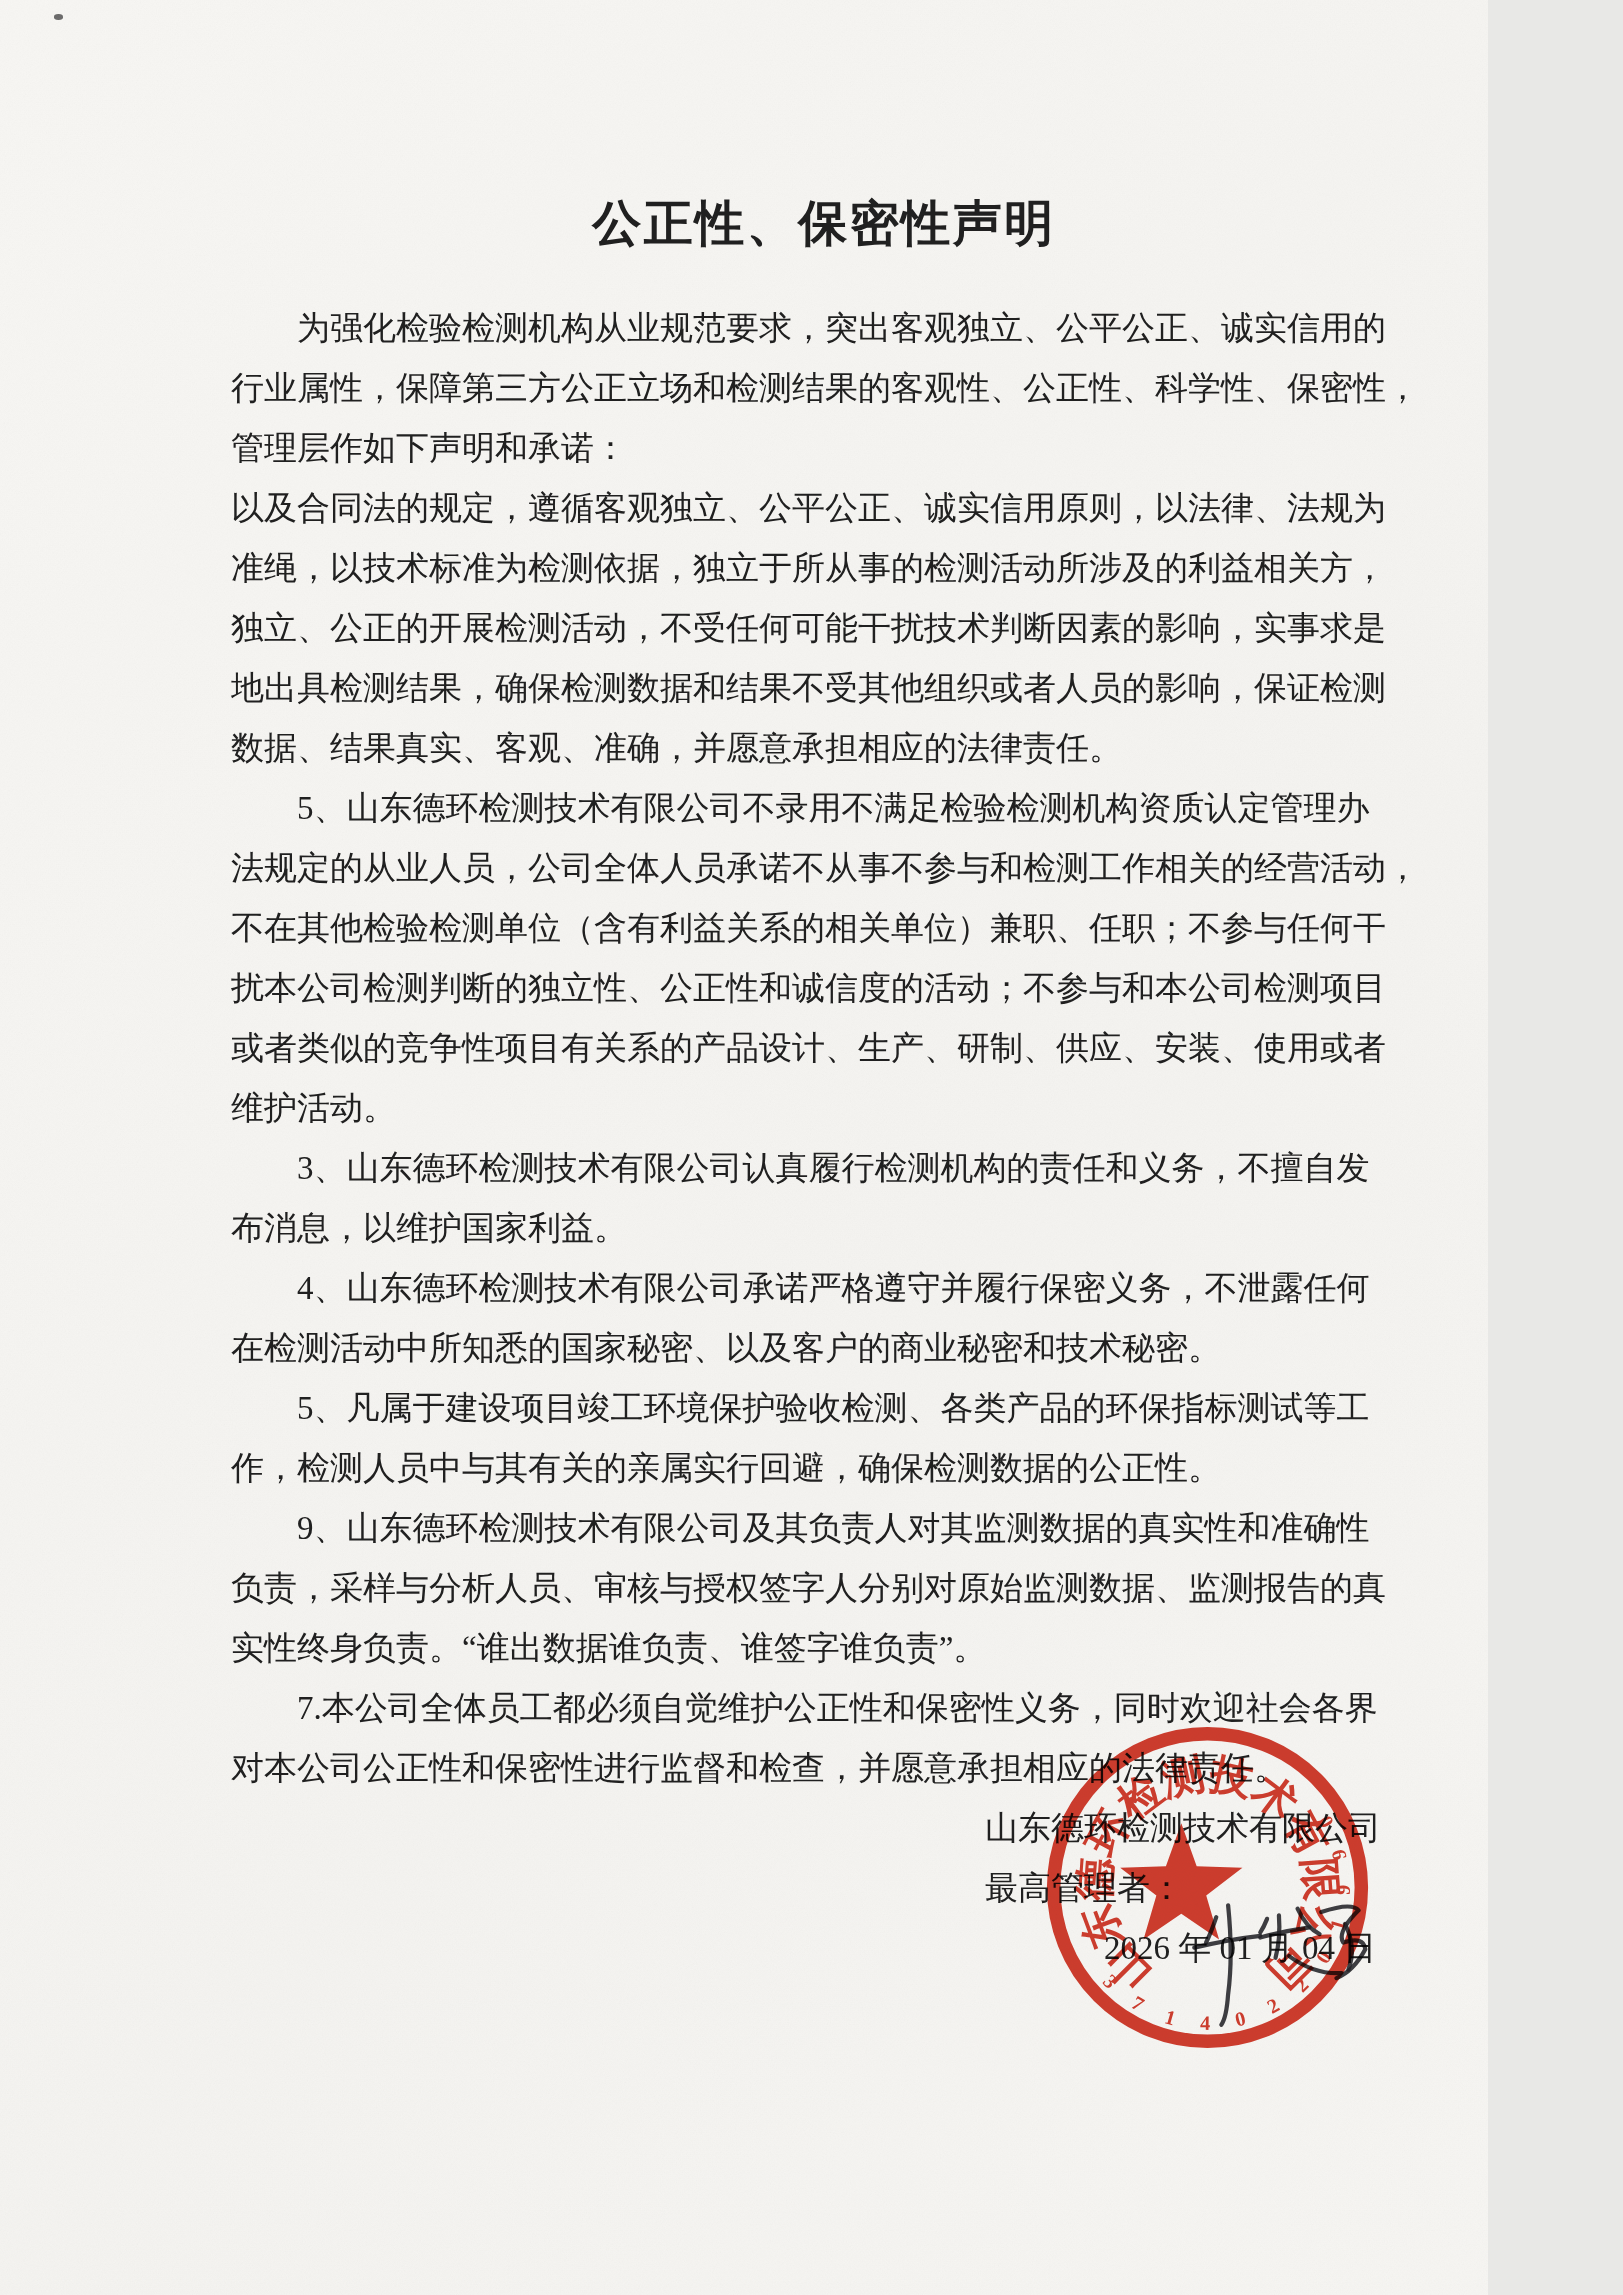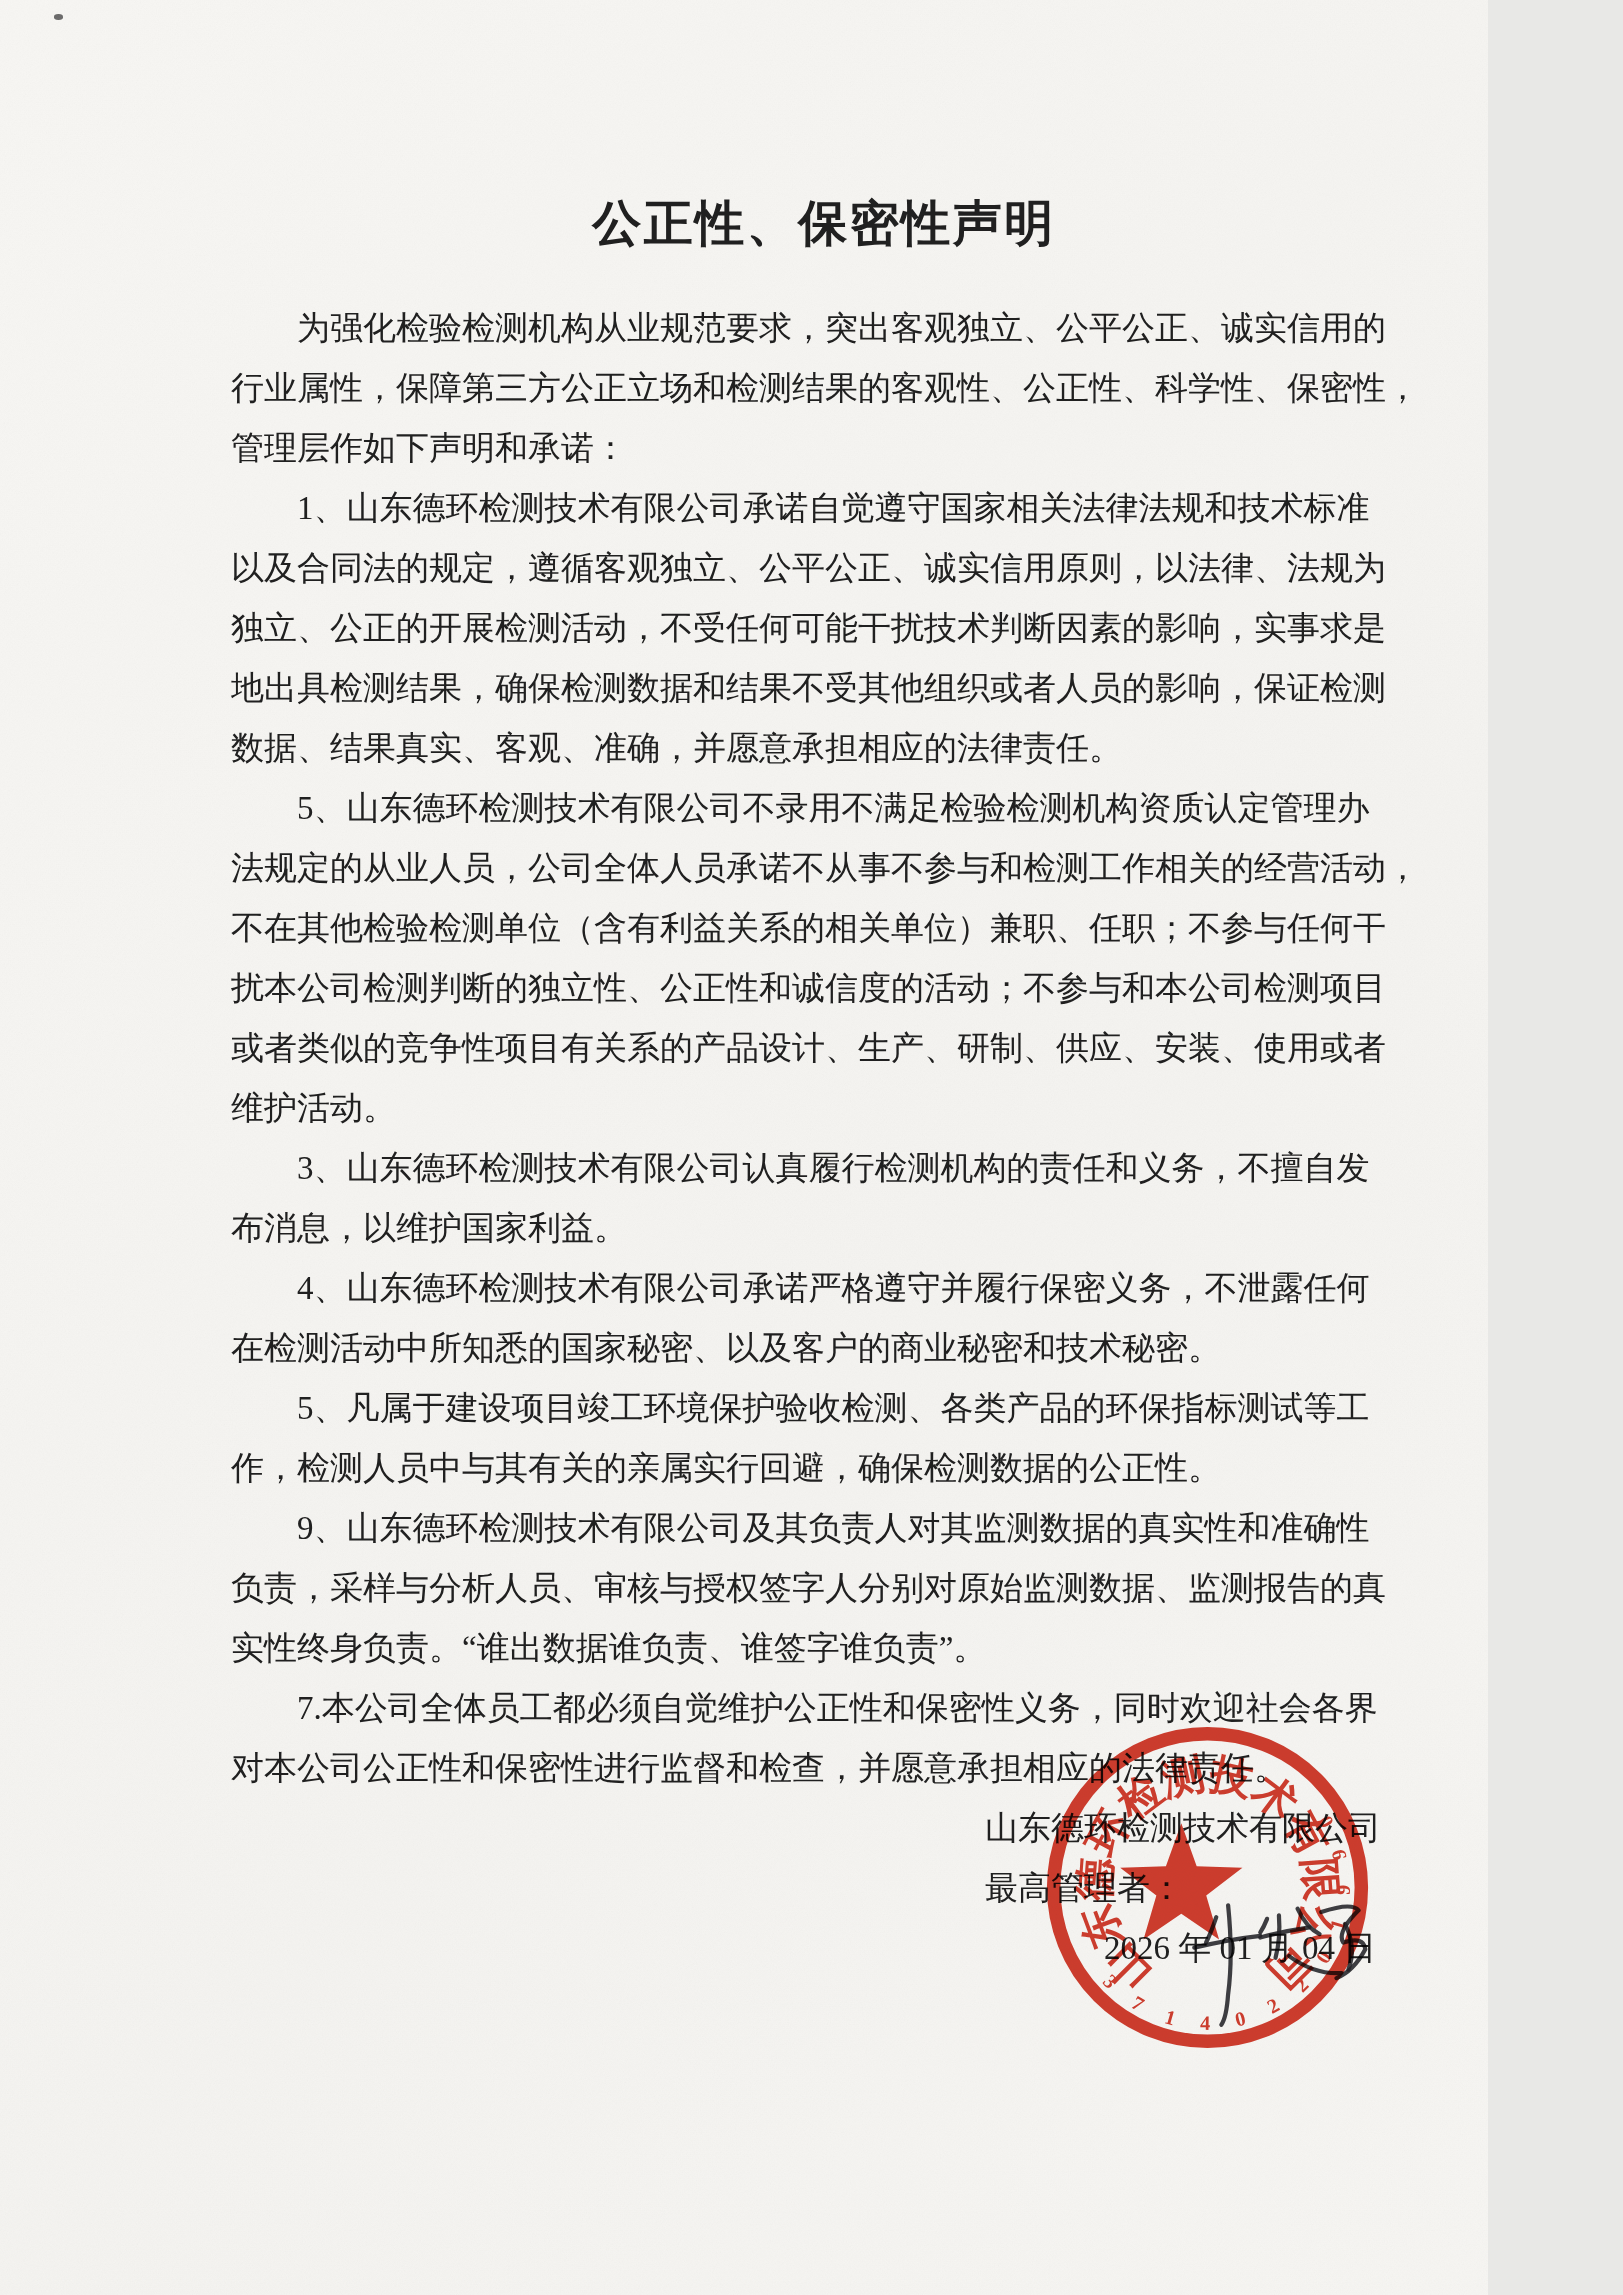--- a/index.html
+++ b/index.html
@@ -26,22 +26,22 @@
 <div class="page">
 
   <div class="speck"></div>
 
   <div class="title">公正性、保密性声明</div>
 
   <div class="body">
     <div class="line indent">为强化检验检测机构从业规范要求，突出客观独立、公平公正、诚实信用的</div>
     <div class="line">行业属性，保障第三方公正立场和检测结果的客观性、公正性、科学性、保密性，</div>
     <div class="line">管理层作如下声明和承诺：</div>
-    <div class="line indent">1、山东德环检测技术有限公司承诺自觉遵守国家相关法律法规和技术标准</div>
     <div class="line">以及合同法的规定，遵循客观独立、公平公正、诚实信用原则，以法律、法规为</div>
+    <div class="line">准绳，以技术标准为检测依据，独立于所从事的检测活动所涉及的利益相关方，</div>
     <div class="line">独立、公正的开展检测活动，不受任何可能干扰技术判断因素的影响，实事求是</div>
     <div class="line">地出具检测结果，确保检测数据和结果不受其他组织或者人员的影响，保证检测</div>
     <div class="line">数据、结果真实、客观、准确，并愿意承担相应的法律责任。</div>
     <div class="line indent">5、山东德环检测技术有限公司不录用不满足检验检测机构资质认定管理办</div>
     <div class="line">法规定的从业人员，公司全体人员承诺不从事不参与和检测工作相关的经营活动，</div>
     <div class="line">不在其他检验检测单位（含有利益关系的相关单位）兼职、任职；不参与任何干</div>
     <div class="line">扰本公司检测判断的独立性、公正性和诚信度的活动；不参与和本公司检测项目</div>
     <div class="line">或者类似的竞争性项目有关系的产品设计、生产、研制、供应、安装、使用或者</div>
     <div class="line">维护活动。</div>
     <div class="line indent">3、山东德环检测技术有限公司认真履行检测机构的责任和义务，不擅自发</div>

